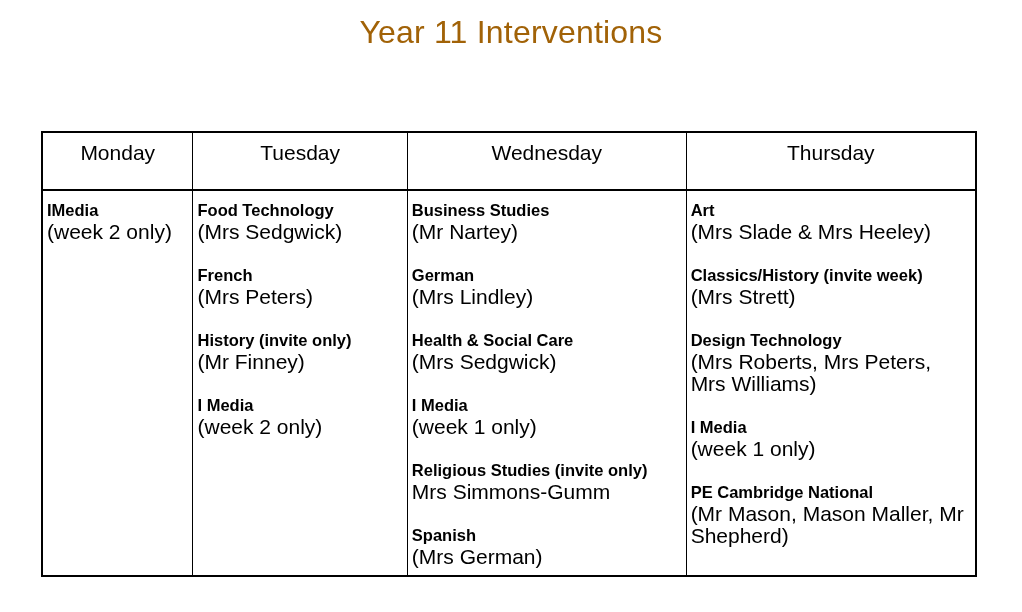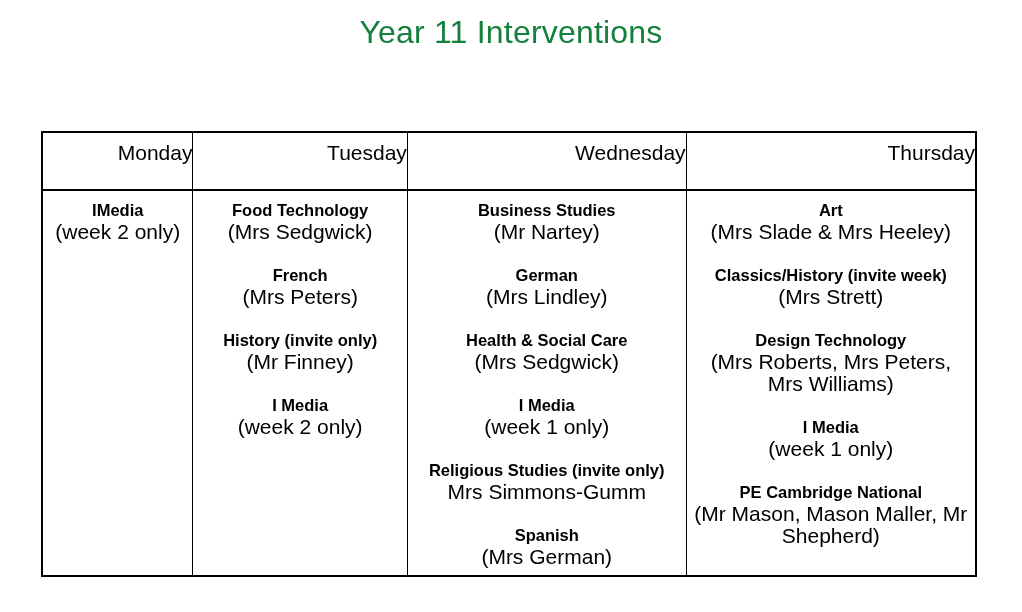--- a/index.html
+++ b/index.html
@@ -18,21 +18,21 @@
 
   #page-title {
     position: absolute;
     left: 0;
     top: 14px;
     width: 1022px;
     text-align: center;
     font-size: 32px;
     font-weight: 300;
     letter-spacing: 0.2px;
-    color: #15803d;
+    color: #a16207;
     white-space: nowrap;
   }
 
   #timetable {
     position: absolute;
     left: 41px;
     top: 131px;
     width: 936px;
     border-collapse: collapse;
     table-layout: fixed;
@@ -57,32 +57,31 @@
   }
   #timetable th:last-child,
   #timetable td:last-child {
     border-right: none;
     margin-left: 36px;
   }
 
   #timetable thead th {
     border-bottom: 2px solid #000000;
     height: 58px;
-    text-align: right;
+    text-align: center;
     font-size: 21px;
     font-weight: 400;
     padding-top: 8px;
     box-sizing: border-box;
   }
 
   #timetable tbody td {
     height: 386px;
     padding: 8px 4px 0 4px;
     box-sizing: border-box;
-    text-align: center;
   }
 
   .entry {
     margin: 0 0 21px 0;
   }
   .entry:last-child {
     margin-bottom: 0;
   }
   .entry-subject {
     font-size: 16.5px;

